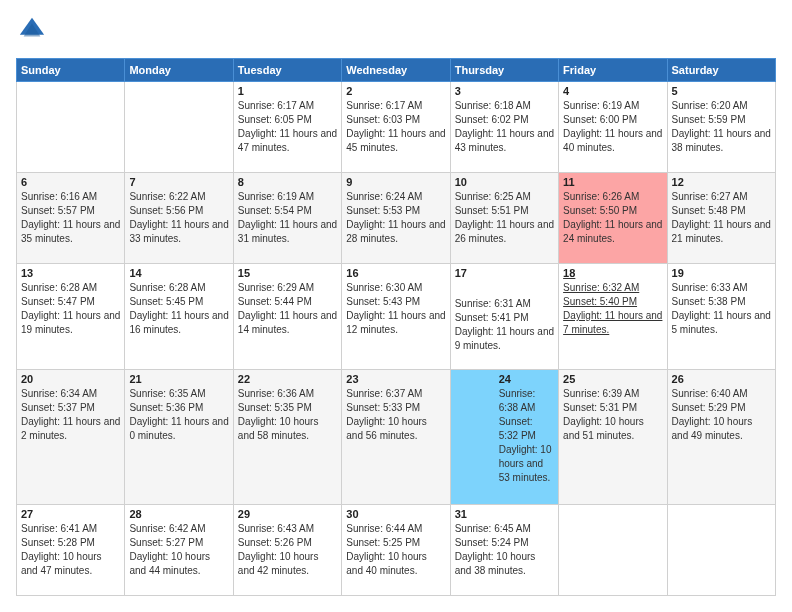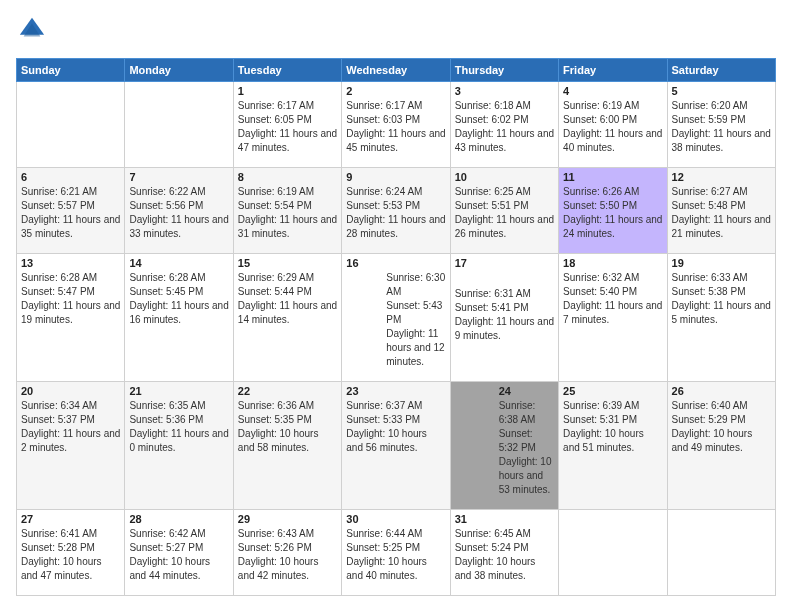--- a/index.html
+++ b/index.html
@@ -166,21 +166,21 @@
           <td style="background-color: rgb(255, 255, 255);">
             <div class="day-num">5</div>
             <div class="day-info" style="white-space: pre-line;">Sunrise: 6:20 AM
 Sunset: 5:59 PM
 Daylight: 11 hours and 38 minutes.</div>
           </td>
         </tr>
         <tr>
           <td style="background-color: rgb(245, 245, 245);">
             <div class="day-num">6</div>
-            <div class="day-info" style="white-space: pre-line;">Sunrise: 6:21 AM
+            <div class="day-info" style="white-space: pre-line;">Sunrise: 6:16 AM
 Sunset: 5:57 PM
 Daylight: 11 hours and 35 minutes.</div>
           </td>
           <td style="background-color: rgb(245, 245, 245);">
             <div class="day-num">7</div>
             <div class="day-info" style="white-space: pre-line;">Sunrise: 6:22 AM
 Sunset: 5:56 PM
 Daylight: 11 hours and 33 minutes.</div>
           </td>
           <td style="background-color: rgb(245, 245, 245);">
@@ -194,21 +194,21 @@
             <div class="day-info" style="white-space: pre-line;">Sunrise: 6:24 AM
 Sunset: 5:53 PM
 Daylight: 11 hours and 28 minutes.</div>
           </td>
           <td style="background-color: rgb(245, 245, 245);">
             <div class="day-num">10</div>
             <div class="day-info" style="white-space: pre-line;">Sunrise: 6:25 AM
 Sunset: 5:51 PM
 Daylight: 11 hours and 26 minutes.</div>
           </td>
-          <td style="background-color: #c4b5fd;">
+          <td style="background-color: #fca5a5;">
             <div class="day-num">11</div>
             <div class="day-info" style="white-space: pre-line;">Sunrise: 6:26 AM
 Sunset: 5:50 PM
 Daylight: 11 hours and 24 minutes.</div>
           </td>
           <td style="background-color: rgb(245, 245, 245);">
             <div class="day-num">12</div>
             <div class="day-info" style="white-space: pre-line;">Sunrise: 6:27 AM
 Sunset: 5:48 PM
 Daylight: 11 hours and 21 minutes.</div>
@@ -228,31 +228,31 @@
 Daylight: 11 hours and 16 minutes.</div>
           </td>
           <td style="background-color: rgb(255, 255, 255);">
             <div class="day-num">15</div>
             <div class="day-info" style="white-space: pre-line;">Sunrise: 6:29 AM
 Sunset: 5:44 PM
 Daylight: 11 hours and 14 minutes.</div>
           </td>
           <td style="background-color: rgb(255, 255, 255);">
             <div class="day-num">16</div>
-            <div class="day-info" style="white-space: pre-line; margin-left: 40px;">Sunrise: 6:30 AM
+            <div class="day-info" style="white-space: pre-line;">Sunrise: 6:30 AM
 Sunset: 5:43 PM
 Daylight: 11 hours and 12 minutes.</div>
           </td>
           <td style="background-color: rgb(255, 255, 255);">
             <div class="day-num">17</div>
             <div class="day-info" style="white-space: pre-line; margin-top: 18px;">Sunrise: 6:31 AM
 Sunset: 5:41 PM
 Daylight: 11 hours and 9 minutes.</div>
           </td>
-          <td style="background-color: rgb(255, 255, 255);">
+          <td style="background-color: rgb(255, 255, 255); text-decoration: underline;">
             <div class="day-num">18</div>
             <div class="day-info" style="white-space: pre-line;">Sunrise: 6:32 AM
 Sunset: 5:40 PM
 Daylight: 11 hours and 7 minutes.</div>
           </td>
           <td style="background-color: rgb(255, 255, 255);">
             <div class="day-num">19</div>
             <div class="day-info" style="white-space: pre-line;">Sunrise: 6:33 AM
 Sunset: 5:38 PM
 Daylight: 11 hours and 5 minutes.</div>
@@ -276,21 +276,21 @@
             <div class="day-info" style="white-space: pre-line;">Sunrise: 6:36 AM
 Sunset: 5:35 PM
 Daylight: 10 hours and 58 minutes.</div>
           </td>
           <td style="background-color: rgb(245, 245, 245);">
             <div class="day-num">23</div>
             <div class="day-info" style="white-space: pre-line;">Sunrise: 6:37 AM
 Sunset: 5:33 PM
 Daylight: 10 hours and 56 minutes.</div>
           </td>
-          <td style="background-color: #a3a3a3; padding-left: 48px;">
+          <td style="background-color: #7dd3fc; padding-left: 48px;">
             <div class="day-num">24</div>
             <div class="day-info" style="white-space: pre-line;">Sunrise: 6:38 AM
 Sunset: 5:32 PM
 Daylight: 10 hours and 53 minutes.</div>
           </td>
           <td style="background-color: rgb(245, 245, 245);">
             <div class="day-num">25</div>
             <div class="day-info" style="white-space: pre-line;">Sunrise: 6:39 AM
 Sunset: 5:31 PM
 Daylight: 10 hours and 51 minutes.</div>

